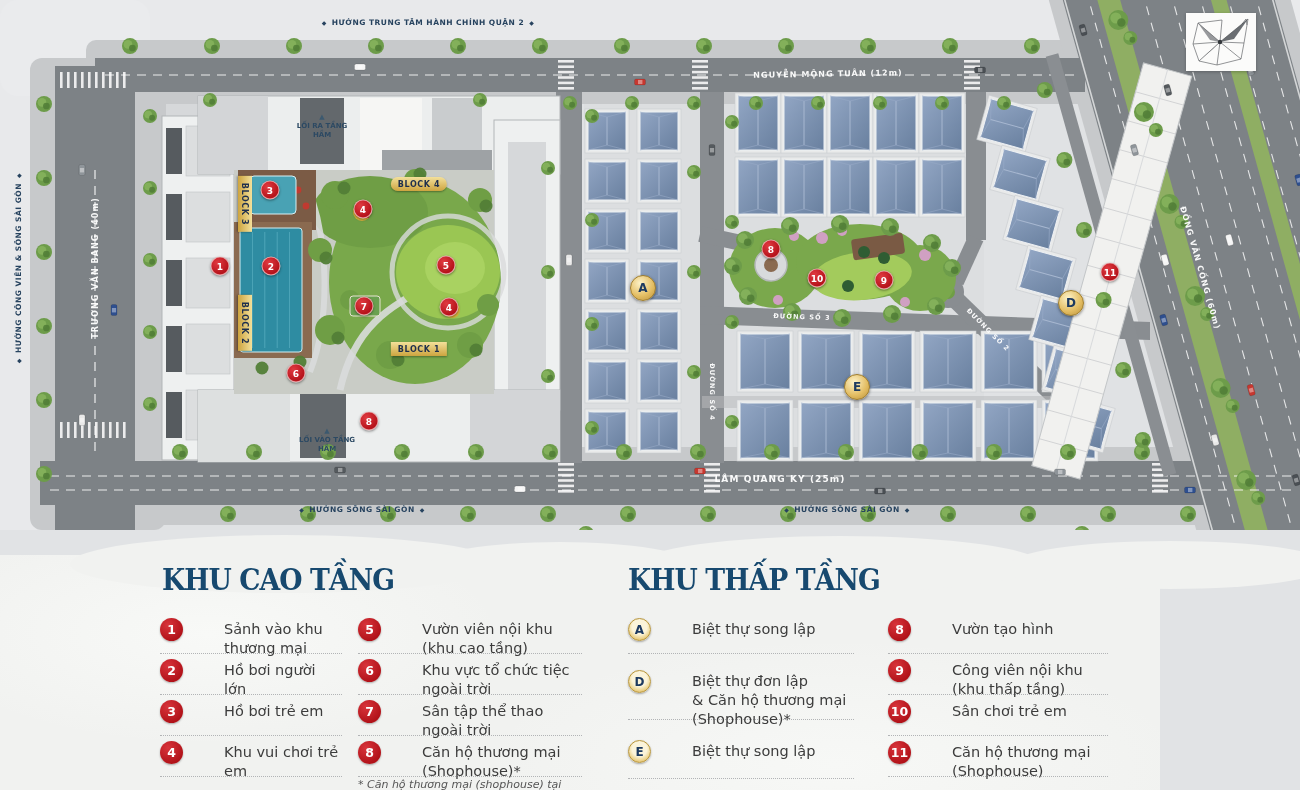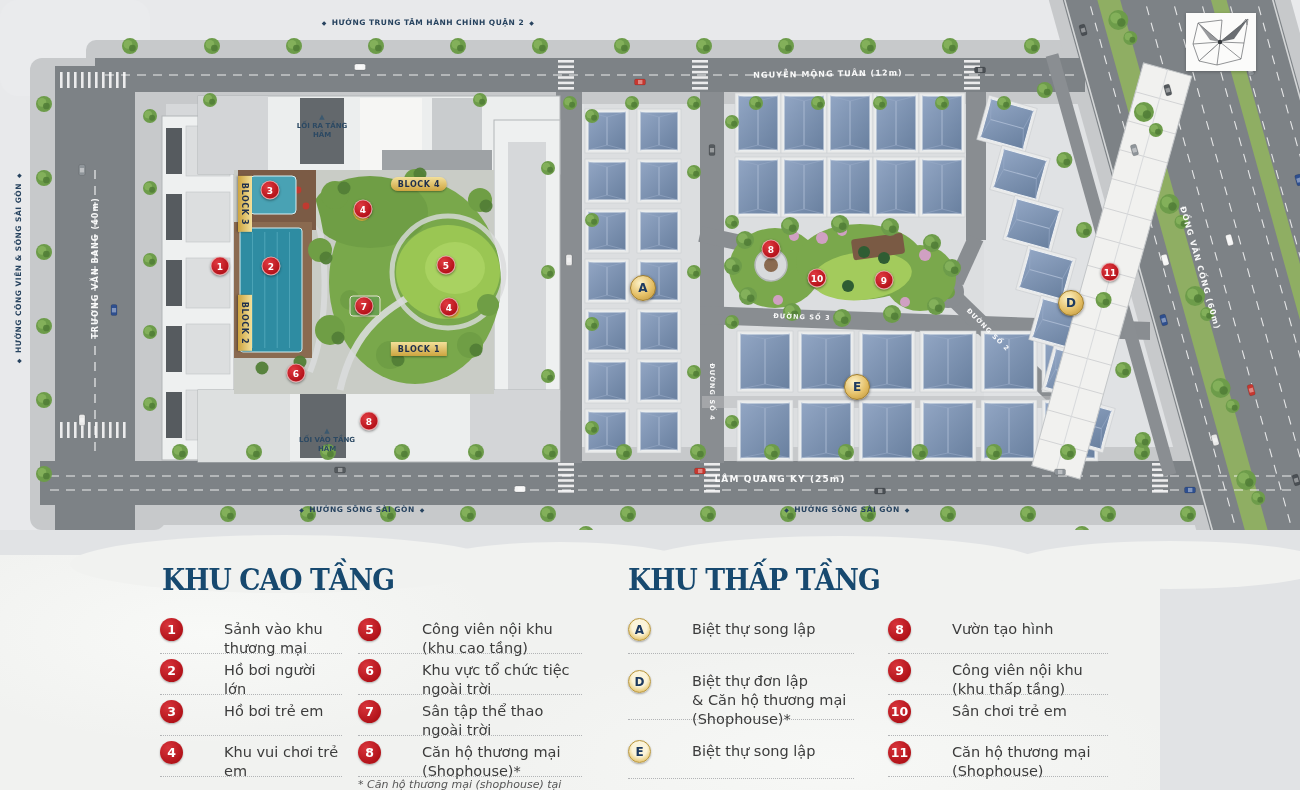--- a/index.html
+++ b/index.html
@@ -1422,21 +1422,21 @@
           <span class="lg-label">Hồ bơi trẻ em</span>
         </div>
         <div class="lg-item">
           <span class="lg-num">4</span>
           <span class="lg-label">Khu vui chơi trẻ em</span>
         </div>
       </div>
     <div class="lgcol" id="col2" style="left:358px;top:58px;width:224px;">
         <div class="lg-item">
           <span class="lg-num">5</span>
-          <span class="lg-label">Công viên nội khu (khu cao tầng)</span>
+          <span class="lg-label">Vườn viên nội khu (khu cao tầng)</span>
         </div>
         <div class="lg-item">
           <span class="lg-num">6</span>
           <span class="lg-label">Khu vực tổ chức tiệc ngoài trời</span>
         </div>
         <div class="lg-item">
           <span class="lg-num">7</span>
           <span class="lg-label">Sân tập thể thao ngoài trời</span>
         </div>
         <div class="lg-item">

